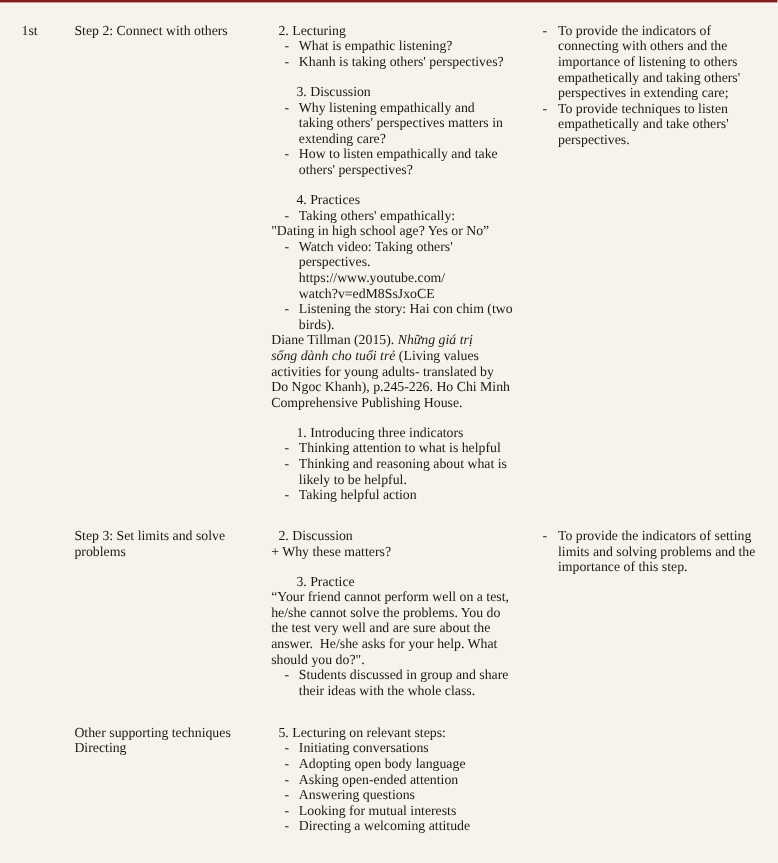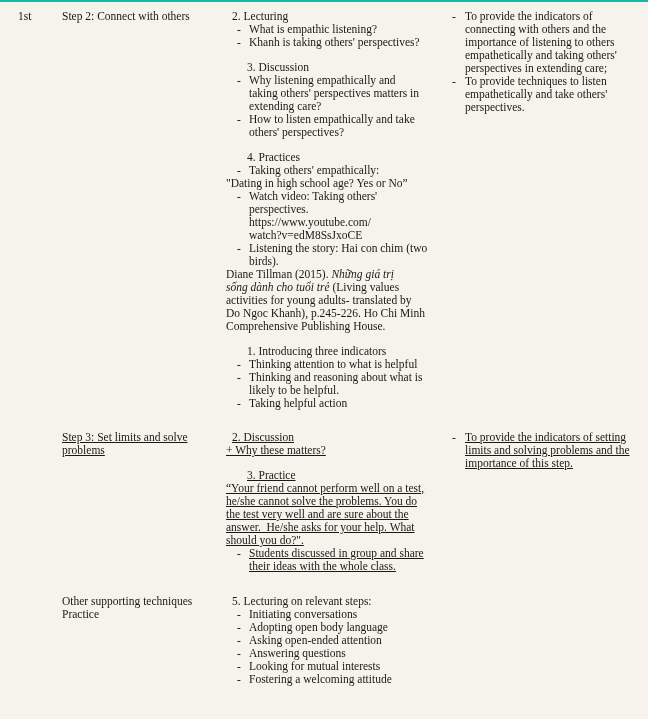--- a/index.html
+++ b/index.html
@@ -10,30 +10,30 @@
     width: 648px;
     height: 719px;
     background: #f6f2ec;
     color: #1b1914;
     font-family: "Liberation Serif", "DejaVu Serif", serif;
     font-size: 11.5px;
     line-height: 13px;
     overflow: hidden;
   }
   .sheet {
-    border-top: 2px solid #14b8a6;
-    padding-top: 8px;
+    border-top: 2px solid #7f1d1d;
+    padding-top: 18px;
   }
   .row {
     display: grid;
     grid-template-columns: 55px 170px 222px 1fr;
     align-items: start;
   }
   .row1 { margin-bottom: 21px; }
-  .row2 { margin-bottom: 22px; text-decoration: underline; }
+  .row2 { margin-bottom: 22px; }
   .c1 { padding-left: 18px; }
   .c2 { padding-left: 7px; }
   .c2 .txt { white-space: pre; }
   p {
     margin: 0;
     white-space: pre;
   }
   .num { padding-left: 7px; }
   .dash {
     padding-left: 24px;
@@ -136,27 +136,27 @@
       <p class="rdash">To provide the indicators of setting
 limits and solving problems and the
 importance of this step.</p>
     </div>
   </div>
 
   <div class="row row3">
     <div class="c1"></div>
     <div class="c2">
       <div class="txt">Other supporting techniques</div>
-      <div class="txt">Practice</div>
+      <div class="txt">Directing</div>
     </div>
     <div class="c3">
       <p class="num">5. Lecturing on relevant steps:</p>
       <p class="dash">Initiating conversations</p>
       <p class="dash">Adopting open body language</p>
       <p class="dash">Asking open-ended attention</p>
       <p class="dash">Answering questions</p>
       <p class="dash">Looking for mutual interests</p>
-      <p class="dash">Fostering a welcoming attitude</p>
+      <p class="dash">Directing a welcoming attitude</p>
     </div>
     <div class="c4"></div>
   </div>
 
 </div>
 
 </body></html>

